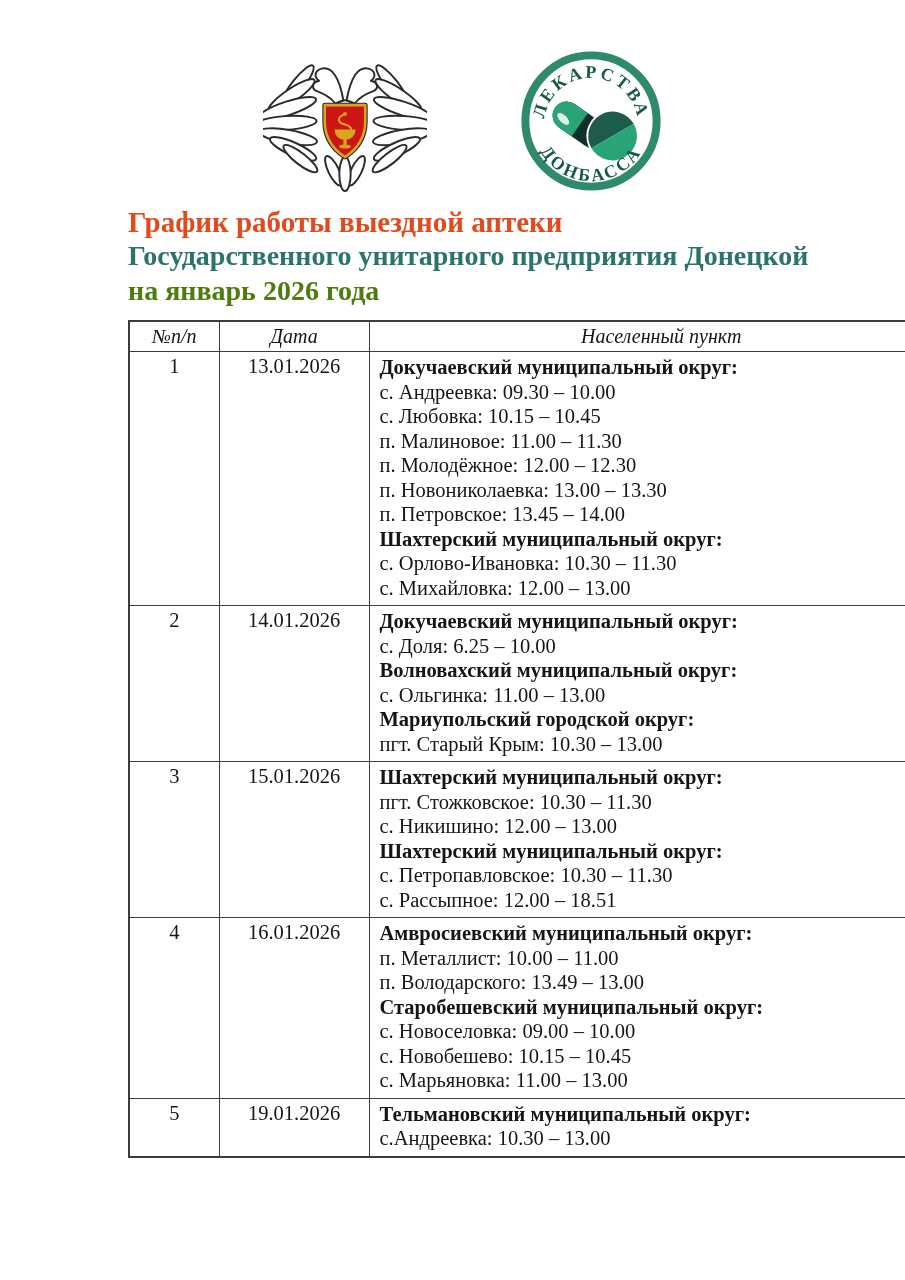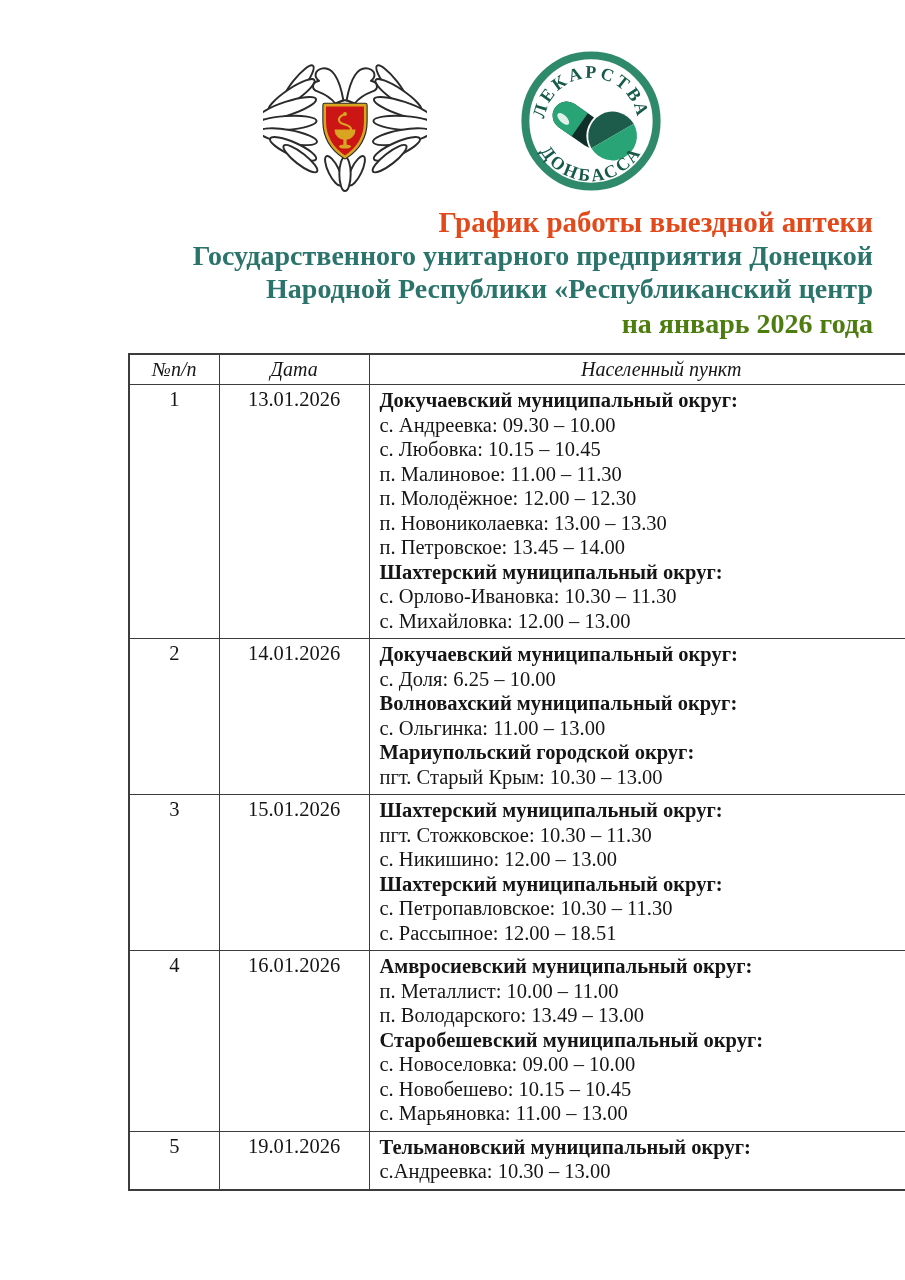--- a/index.html
+++ b/index.html
@@ -8,21 +8,21 @@
     font-family:"Liberation Serif", serif; color:#151515;
   }
   .content { position:relative; width:745px; margin-left:128px; }
 
   
   .logos { position:relative; height:206px; }
   .logo-eagle { position:absolute; left:135px; top:50px; width:164px; height:150px; }
   .logo-round { position:absolute; left:388px; top:46px; width:150px; height:150px; }
 
   
-  .titles { text-align:right; }
+  .titles { text-align:left; }
   .title-accent { color:var(--accent); font-weight:bold; font-size:29px; line-height:33px; white-space:nowrap; }
   .title-org    { color:var(--teal);   font-weight:bold; font-size:28px; line-height:33px; white-space:nowrap;font-family:Liberation Serif, serif; }
   .title-period { color:#4d7c0f;       font-weight:bold; font-size:28px; line-height:37px; white-space:nowrap; }
 
   
   table.schedule { border-collapse:collapse; width:827px; margin-top:11px; table-layout:fixed; }
   .schedule th, .schedule td { border:1px solid #3c3c3c; }
   .schedule { border:2px solid #3c3c3c; }
   .schedule th {
     font-style:italic; font-weight:normal; font-size:20px;
@@ -98,21 +98,20 @@
       </text>
       <text font-family="Liberation Serif, serif" font-size="19" font-weight="bold" letter-spacing="3" style="fill:var(--logo-text)">
         <textPath href="#arcBot" startOffset="50%" text-anchor="middle">ДОНБАССА</textPath>
       </text>
     </svg>
   </div>
 
   <div class="titles">
     <div class="title-accent">График работы выездной аптеки</div>
     <div class="title-org">Государственного унитарного предприятия Донецкой</div>
-    <div class="title-org">Народной Республики «Республиканский центр</div>
     <div class="title-period">на январь 2026 года</div>
   </div>
 
   <table class="schedule">
     <colgroup>
       <col style="width:90px">
         <col style="width:150px">
         <col>
     </colgroup>
     <thead>

